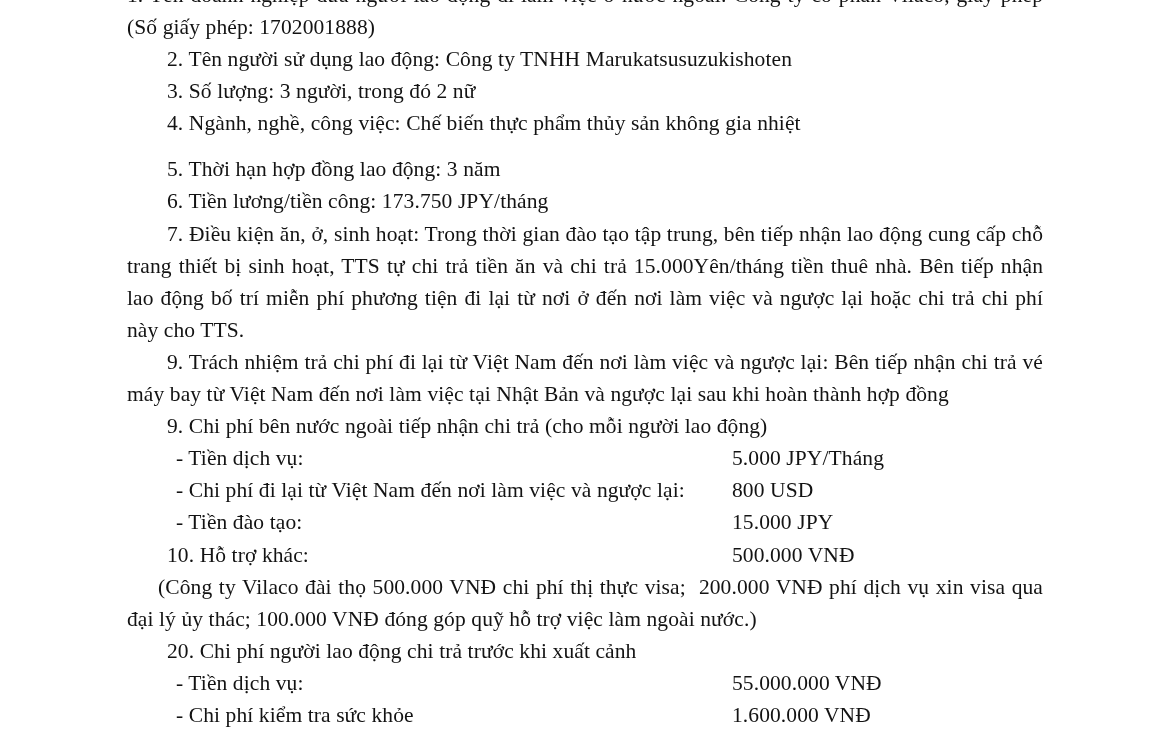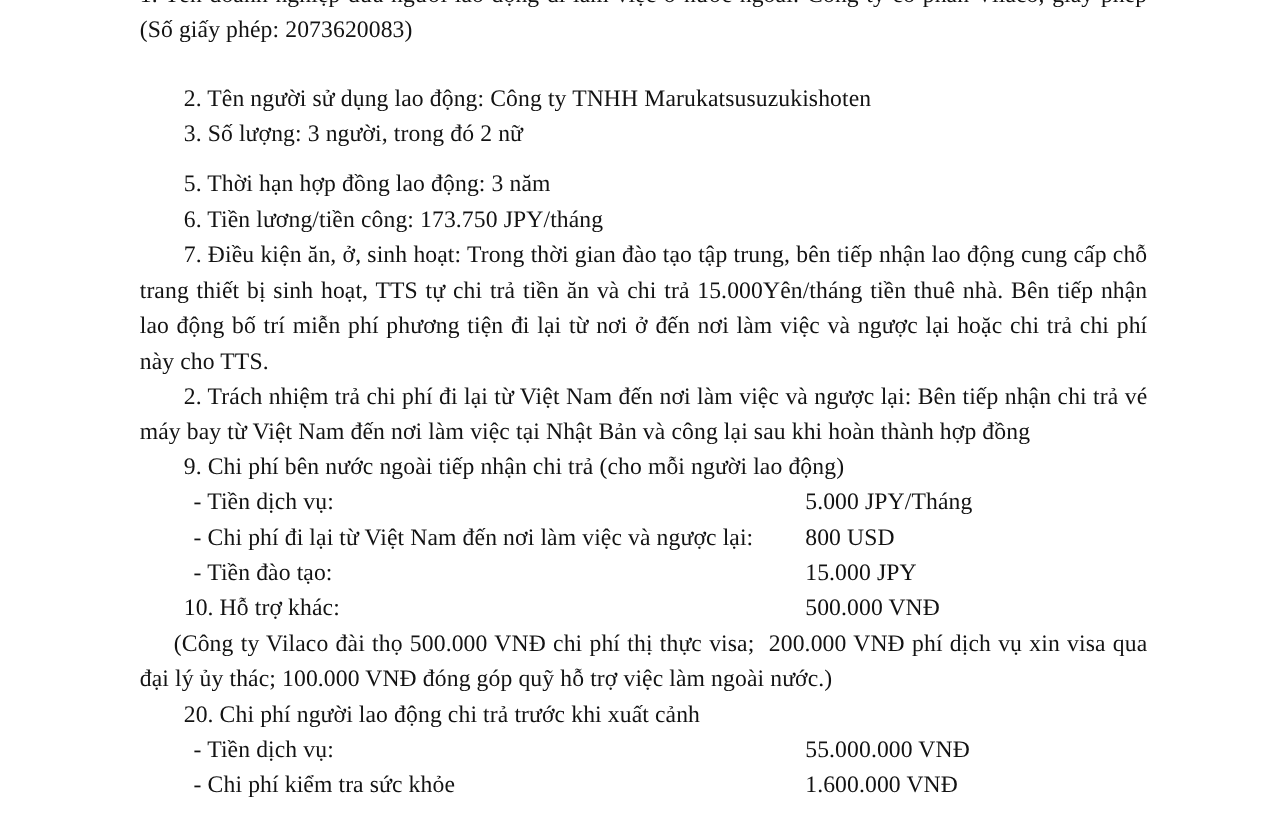--- a/index.html
+++ b/index.html
@@ -50,31 +50,32 @@
     text-align-last: justify;
   }
 </style>
 </head>
 <body>
 
 <div class="doc" id="doc-root">
     <div class="clipwrap">
       <div class="clipinner">1. Tên doanh nghiệp đưa người lao động đi làm việc ở nước ngoài: Công ty cổ phần Vilaco, giấy phép hoạt động dịch vụ đưa người lao động đi làm việc ở nước ngoài</div>
     </div>
-    <div class="line" style="padding-left: 0px;">(Số giấy phép: 2073620083)</div>
-    <div class="line" style="padding-left: 40px; margin-top: 30px;">2. Tên người sử dụng lao động: Công ty TNHH Marukatsusuzukishoten</div>
+    <div class="line" style="padding-left: 0px;">(Số giấy phép: 1702001888)</div>
+    <div class="line" style="padding-left: 40px;">2. Tên người sử dụng lao động: Công ty TNHH Marukatsusuzukishoten</div>
     <div class="line" style="padding-left: 40px;">3. Số lượng: 3 người, trong đó 2 nữ</div>
+    <div class="line" style="padding-left: 40px;">4. Ngành, nghề, công việc: Chế biến thực phẩm thủy sản không gia nhiệt</div>
     <div class="line" style="padding-left: 40px; margin-top: 14px;">5. Thời hạn hợp đồng lao động: 3 năm</div>
     <div class="line" style="padding-left: 40px;">6. Tiền lương/tiền công: 173.750 JPY/tháng</div>
     <div class="line just" style="padding-left: 40px;">7. Điều kiện ăn, ở, sinh hoạt: Trong thời gian đào tạo tập trung, bên tiếp nhận lao động cung cấp chỗ</div>
     <div class="line just">trang thiết bị sinh hoạt, TTS tự chi trả tiền ăn và chi trả 15.000Yên/tháng tiền thuê nhà. Bên tiếp nhận</div>
     <div class="line just">lao động bố trí miễn phí phương tiện đi lại từ nơi ở đến nơi làm việc và ngược lại hoặc chi trả chi phí</div>
     <div class="line">này cho TTS.</div>
-    <div class="line just" style="padding-left: 40px;">2. Trách nhiệm trả chi phí đi lại từ Việt Nam đến nơi làm việc và ngược lại: Bên tiếp nhận chi trả vé</div>
-    <div class="line">máy bay từ Việt Nam đến nơi làm việc tại Nhật Bản và công lại sau khi hoàn thành hợp đồng</div>
+    <div class="line just" style="padding-left: 40px;">9. Trách nhiệm trả chi phí đi lại từ Việt Nam đến nơi làm việc và ngược lại: Bên tiếp nhận chi trả vé</div>
+    <div class="line">máy bay từ Việt Nam đến nơi làm việc tại Nhật Bản và ngược lại sau khi hoàn thành hợp đồng</div>
     <div class="line" style="padding-left: 40px;">9. Chi phí bên nước ngoài tiếp nhận chi trả (cho mỗi người lao động)</div>
     <div class="line row" style="padding-left: 49px;"><span>- Tiền dịch vụ:</span><span class="val">5.000 JPY/Tháng</span></div>
     <div class="line row" style="padding-left: 49px;"><span>- Chi phí đi lại từ Việt Nam đến nơi làm việc và ngược lại:</span><span class="val">800 USD</span></div>
     <div class="line row" style="padding-left: 49px;"><span>- Tiền đào tạo:</span><span class="val">15.000 JPY</span></div>
     <div class="line row" style="padding-left: 40px;"><span>10. Hỗ trợ khác:</span><span class="val">500.000 VNĐ</span></div>
     <div class="line just" style="padding-left: 31px;">(Công ty Vilaco đài thọ 500.000 VNĐ chi phí thị thực visa; &nbsp;200.000 VNĐ phí dịch vụ xin visa qua</div>
     <div class="line">đại lý ủy thác; 100.000 VNĐ đóng góp quỹ hỗ trợ việc làm ngoài nước.)</div>
     <div class="line" style="padding-left: 40px;">20. Chi phí người lao động chi trả trước khi xuất cảnh</div>
     <div class="line row" style="padding-left: 49px;"><span>- Tiền dịch vụ:</span><span class="val">55.000.000 VNĐ</span></div>
     <div class="line row" style="padding-left: 49px;"><span>- Chi phí kiểm tra sức khỏe</span><span class="val">1.600.000 VNĐ</span></div>

